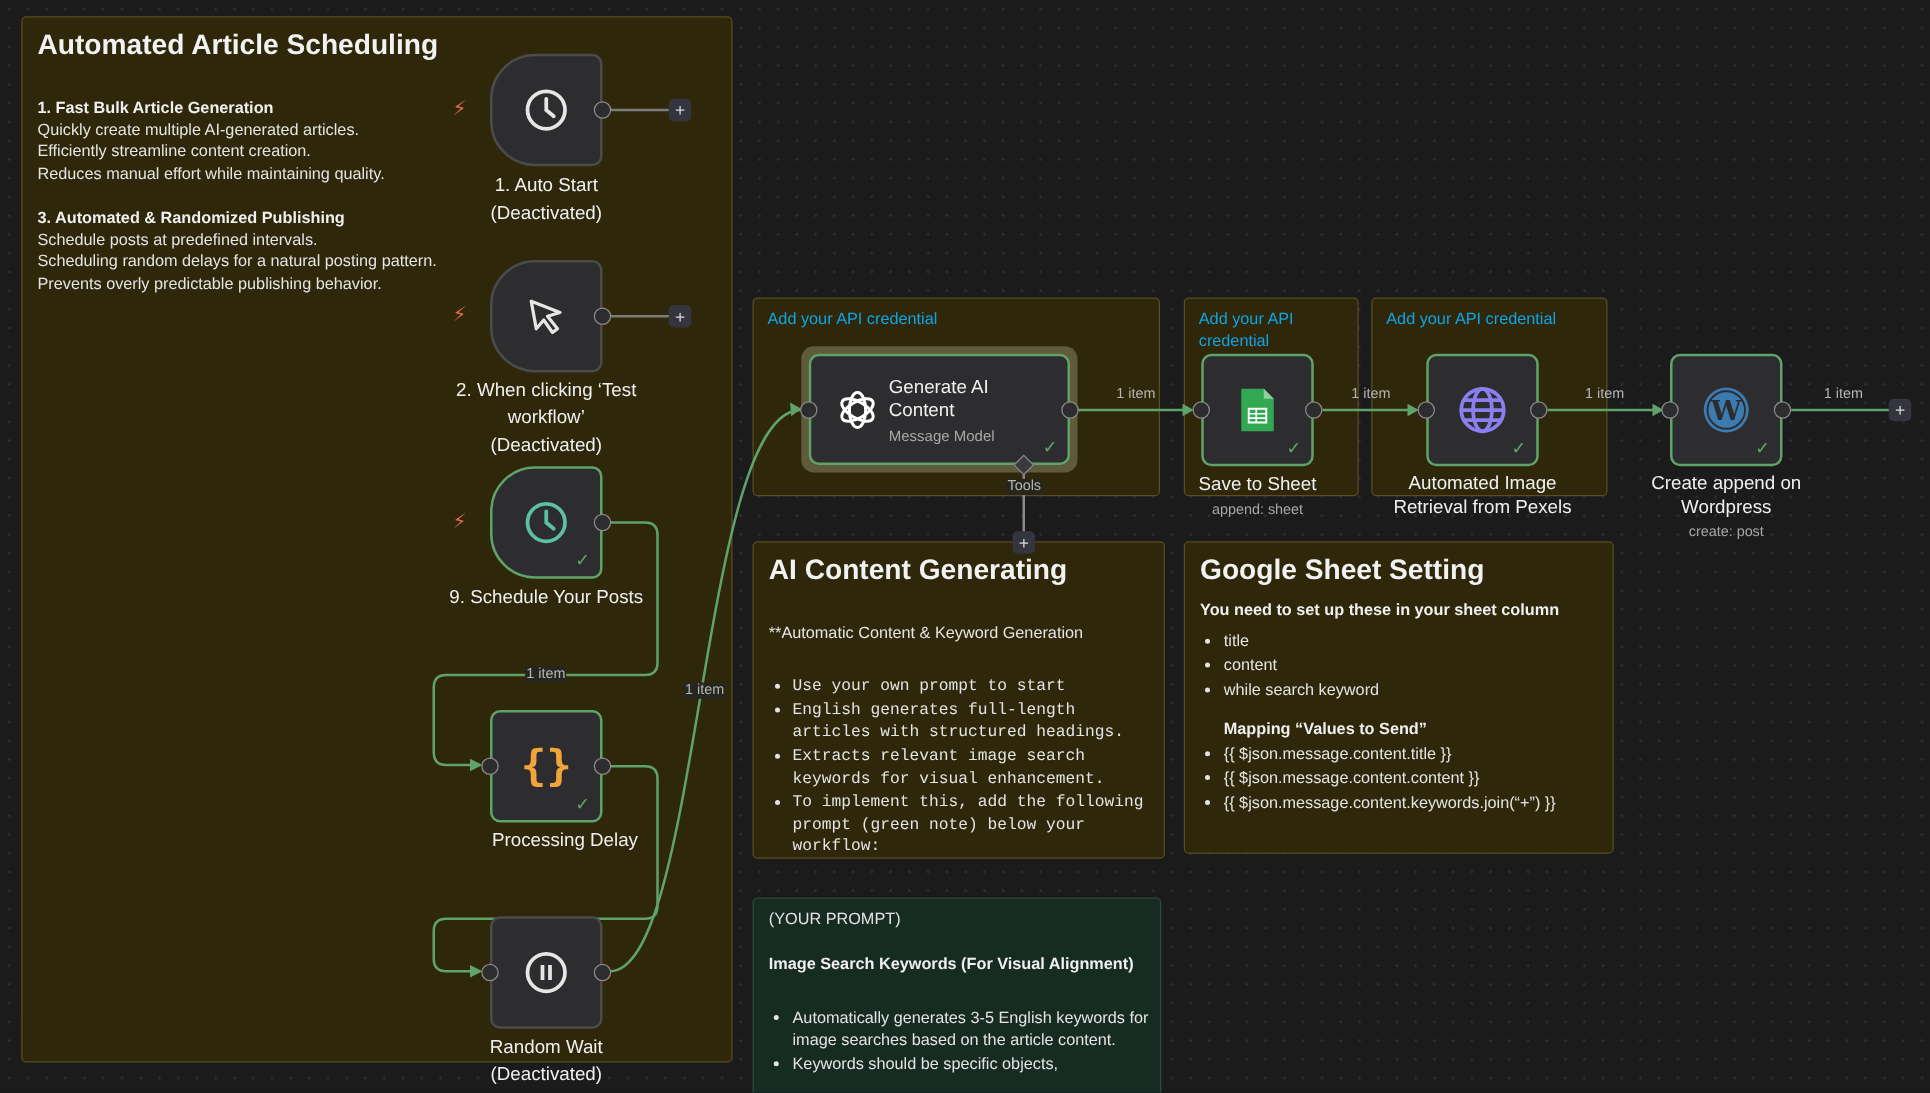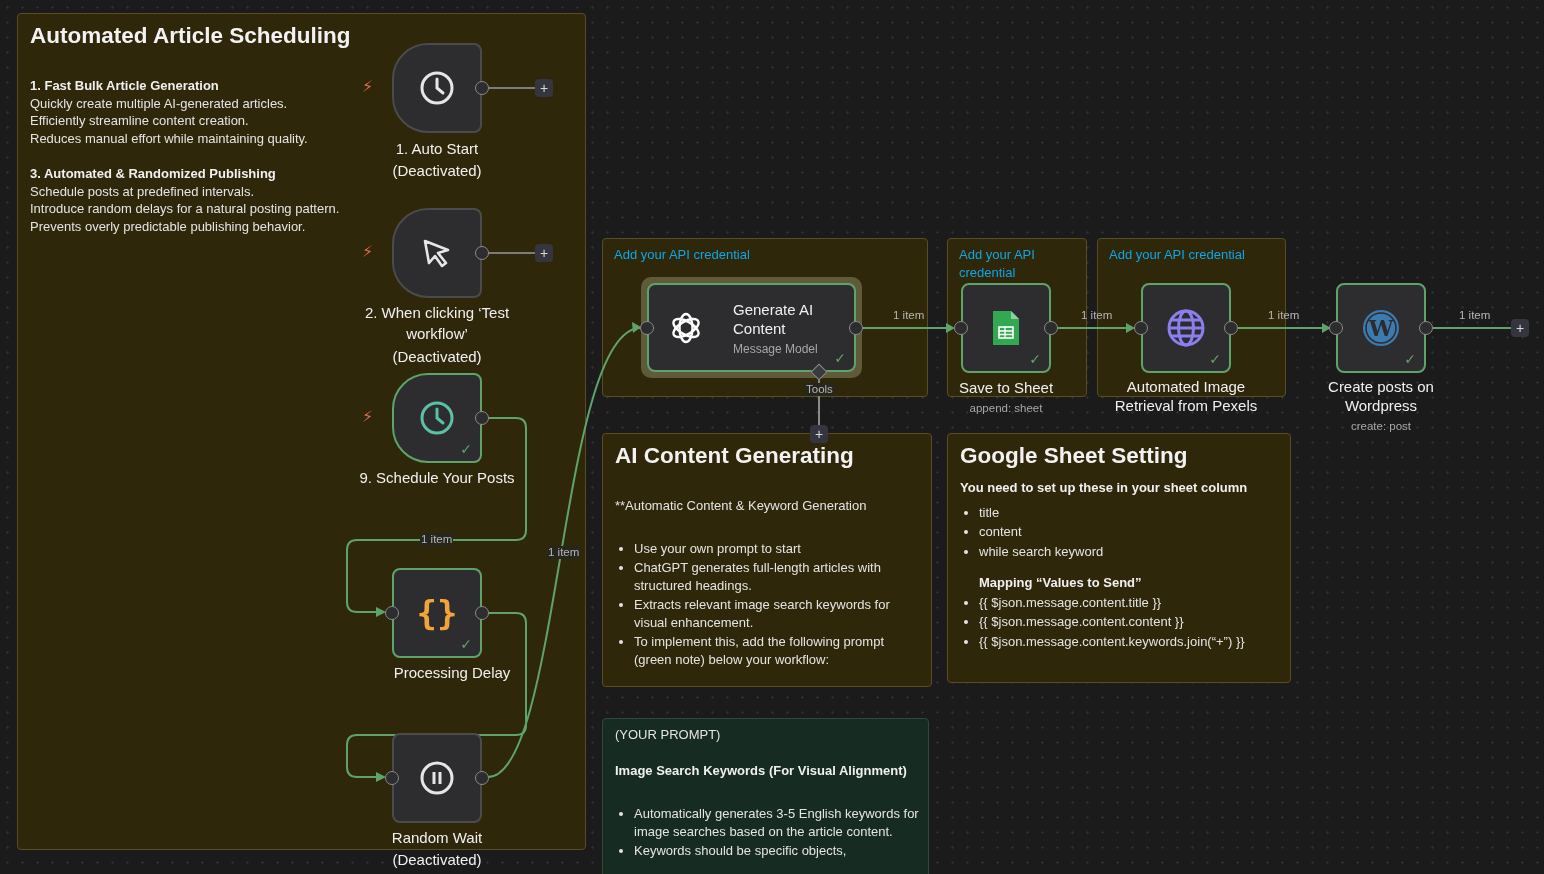--- a/index.html
+++ b/index.html
@@ -54,43 +54,43 @@
   <div class="note-text" style="position:absolute;left:12px;top:63px;width:340px;">
     <div>
       <b>1. Fast Bulk Article Generation</b><br>
       <span>Quickly create multiple AI-generated articles.</span><br>
       <span>Efficiently streamline content creation.</span><br>
       <span>Reduces manual effort while maintaining quality.</span>
     </div>
     <div style="margin-top:18px;white-space:nowrap;">
       <b>3. Automated &amp; Randomized Publishing</b><br>
       <span>Schedule posts at predefined intervals.</span><br>
-      <span>Introduce random delays for a natural posting pattern.</span><br>
+      <span>Scheduling random delays for a natural posting pattern.</span><br>
       <span>Prevents overly predictable publishing behavior.</span>
     </div>
   </div>
 </div>
 
 <div class="sticky" style="left:602px;top:238px;width:326px;height:159px;">
   <div class="cred" style="position:absolute;left:11px;top:7px;">Add your API credential</div>
 </div>
 <div class="sticky" style="left:947px;top:238px;width:140px;height:159px;">
   <div class="cred" style="position:absolute;left:11px;top:7px;width:100px;">Add your API credential</div>
 </div>
 <div class="sticky" style="left:1097px;top:238px;width:189px;height:159px;">
   <div class="cred" style="position:absolute;left:11px;top:7px;">Add your API credential</div>
 </div>
 
 <div class="sticky" style="left:602px;top:433px;width:330px;height:254px;">
   <h1 style="position:absolute;left:12px;top:9px;font-size:22.5px;">AI Content Generating</h1>
   <div class="note-text" style="position:absolute;left:12px;top:63px;width:305px;">
     <div>**Automatic Content &amp; Keyword Generation</div>
-    <ul style="margin-top:25px;">
+    <ul style="margin-top:25px;font-family:Liberation Mono, monospace;">
       <li>Use your own prompt to start</li>
-      <li>ChatGPT generates full-length articles with structured headings.</li>
+      <li>English generates full-length articles with structured headings.</li>
       <li>Extracts relevant image search keywords for visual enhancement.</li>
       <li>To implement this, add the following prompt (green note) below your workflow:</li>
     </ul>
   </div>
 </div>
 
 <div class="sticky" style="left:947px;top:433px;width:344px;height:250px;">
   <h1 style="position:absolute;left:12px;top:9px;font-size:22.5px;">Google Sheet Setting</h1>
   <div class="note-text" style="position:absolute;left:12px;top:45px;width:325px;">
     <b>You need to set up these in your sheet column</b>
@@ -213,21 +213,21 @@
 
 <div style="position:absolute;left:641px;top:277px;width:221px;height:101px;border-radius:10px;background:#5e5a3a;"></div>
 <div class="node ok" style="left:647px;top:283px;width:209px;height:89px;justify-content:flex-start;">
   <svg width="38" height="38" viewBox="0 0 38 38" style="margin-left:18px;">
     <g fill="none" stroke="#ffffff" stroke-width="2.4">
       <ellipse cx="19" cy="19" rx="6.5" ry="14" transform="rotate(0 19 19)"></ellipse>
       <ellipse cx="19" cy="19" rx="6.5" ry="14" transform="rotate(60 19 19)"></ellipse>
       <ellipse cx="19" cy="19" rx="6.5" ry="14" transform="rotate(120 19 19)"></ellipse>
     </g>
   </svg>
-  <div style="margin-left:28px;">
+  <div style="margin-left:6px;">
     <div style="font-size:15px;line-height:19px;width:100px;color:#f0f0f0;">Generate AI Content</div>
     <div style="font-size:12px;color:#a8a8a8;margin-top:4px;">Message Model</div>
   </div>
   <span class="check">✓</span>
 </div>
 <div class="handle" style="left:640px;top:321px;"></div>
 <div class="handle" style="left:849px;top:321px;"></div>
 <div style="position:absolute;left:813px;top:366px;width:10px;height:10px;background:#3a3a3c;border:1.5px solid #8a8a8a;transform:rotate(45deg);"></div>
 <div class="edge-label" style="left:805px;top:383px;">Tools</div>
 <div class="plus" style="left:810px;top:425px;">+</div>
@@ -268,16 +268,16 @@
       <circle cx="20" cy="20" r="18" fill="#3c7bb0"></circle>
       <circle cx="20" cy="20" r="15" fill="none" stroke="#2d2d2f" stroke-width="1.5"></circle>
       <text x="20" y="28" text-anchor="middle" font-family="'DejaVu Serif', serif" font-weight="700" font-size="22" fill="#2d2d2f">W</text>
     </svg>
   <span class="check">✓</span>
 </div>
 <div class="handle" style="left:1329px;top:321px;"></div>
 <div class="handle" style="left:1419px;top:321px;"></div>
 <div class="plus" style="left:1511px;top:319px;">+</div>
 <div class="label" style="left:1281px;top:377px;width:200px;line-height:19px;">
-  <div>Create posts on</div>
+  <div>Create append on</div>
   <div>Wordpress</div>
 </div>
 <div class="sub" style="left:1281px;top:420px;width:200px;">create: post</div>
 
 </body></html>

